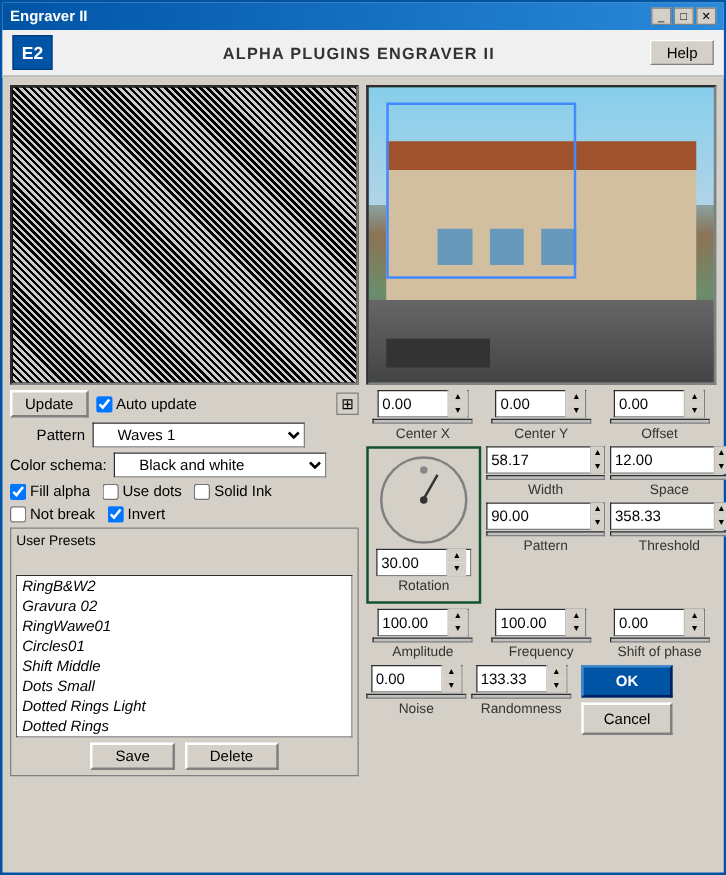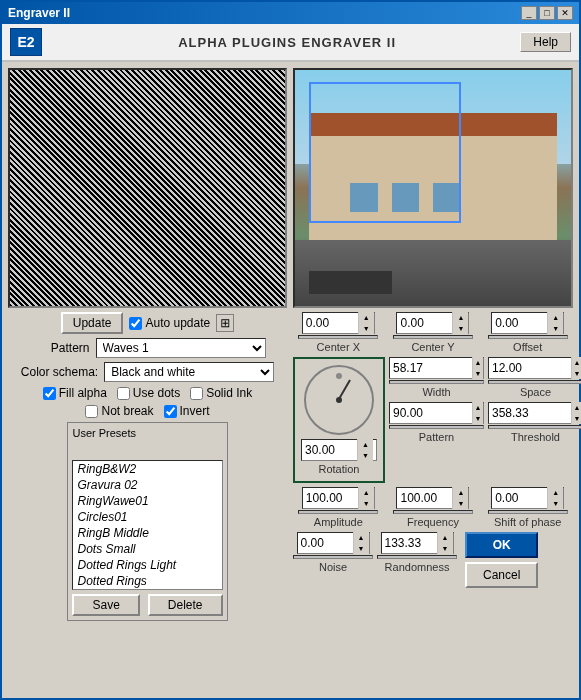--- a/index.html
+++ b/index.html
@@ -16,32 +16,32 @@
     .logo { background: #0054a6; color: white; font-weight: bold; font-size: 14px; width: 32px; height: 28px; display: flex; align-items: center; justify-content: center; margin-right: 12px; border: 1px solid #003a80; }
     .header-title { flex: 1; text-align: center; font-size: 13px; font-weight: bold; color: #333; letter-spacing: 1px; }
     .help-btn { background: #d4d0c8; border: 1px solid #808080; border-top: 1px solid #fff; border-left: 1px solid #fff; padding: 2px 12px; cursor: pointer; font-size: 12px; }
 
     .content { display: flex; flex: 1; padding: 6px; gap: 6px; }
     
     .left-panel { display: flex; flex-direction: column; gap: 4px; flex: 1; }
     
     .preview-area { background: black; border: 2px inset #808080; height: 240px; display: flex; align-items: center; justify-content: center; overflow: hidden; }
     
-    .controls-area { display: flex; flex-direction: column; gap: 4px; align-items: center; }
+    .controls-area { display: flex; flex-direction: column; gap: 4px; }
     
     .row { display: flex; align-items: center; gap: 6px; }
     
     .update-btn { background: #d4d0c8; border: 2px solid; border-color: #fff #808080 #808080 #fff; padding: 2px 10px; cursor: pointer; font-size: 12px; }
     
     .checkbox-label { display: flex; align-items: center; gap: 3px; font-size: 12px; cursor: pointer; }
     input[type="checkbox"] { width: 13px; height: 13px; }
     
     .label-right { text-align: right; min-width: 70px; font-size: 12px; }
     
-    select { background: white; border: 1px inset #808080; padding: 1px 2px; font-size: 12px; height: 20px; }
+    select { background: white; border: 1px inset #808080; padding: 1px 15px; font-size: 12px; height: 20px; }
     .select-wide { width: 170px; }
     
     .checkboxes-row { display: flex; gap: 10px; align-items: center; }
     
     .presets-group { border: 1px solid #808080; padding: 4px; background: #d4d0c8; }
     .presets-title { font-size: 11px; margin-bottom: 21px; }
     .presets-list { border: 1px inset #808080; background: white; height: 130px; overflow-y: auto; width: 100%; }
     .preset-item { padding: 1px 4px; cursor: pointer; font-size: 12px; white-space: nowrap; font-style: italic; }
     .preset-item.selected { background: #0054a6; color: white; }
     
@@ -161,21 +161,21 @@
           </label>
         </div>
 
         <div class="presets-group">
           <div class="presets-title">User Presets</div>
           <div class="presets-list">
             <div class="preset-item">RingB&amp;W2</div>
             <div class="preset-item">Gravura 02</div>
             <div class="preset-item">RingWawe01</div>
             <div class="preset-item">Circles01</div>
-            <div class="preset-item">RingB Middle</div>
+            <div class="preset-item">Shift Middle</div>
             <div class="preset-item">Dots Small</div>
             <div class="preset-item">Dotted Rings Light</div>
             <div class="preset-item">Dotted Rings</div>
             <div class="preset-item selected">Gravura Artistic</div>
 
           </div>
           <div class="presets-btns">
             <button class="preset-btn">Save</button>
             <button class="preset-btn">Delete</button>
           </div>

